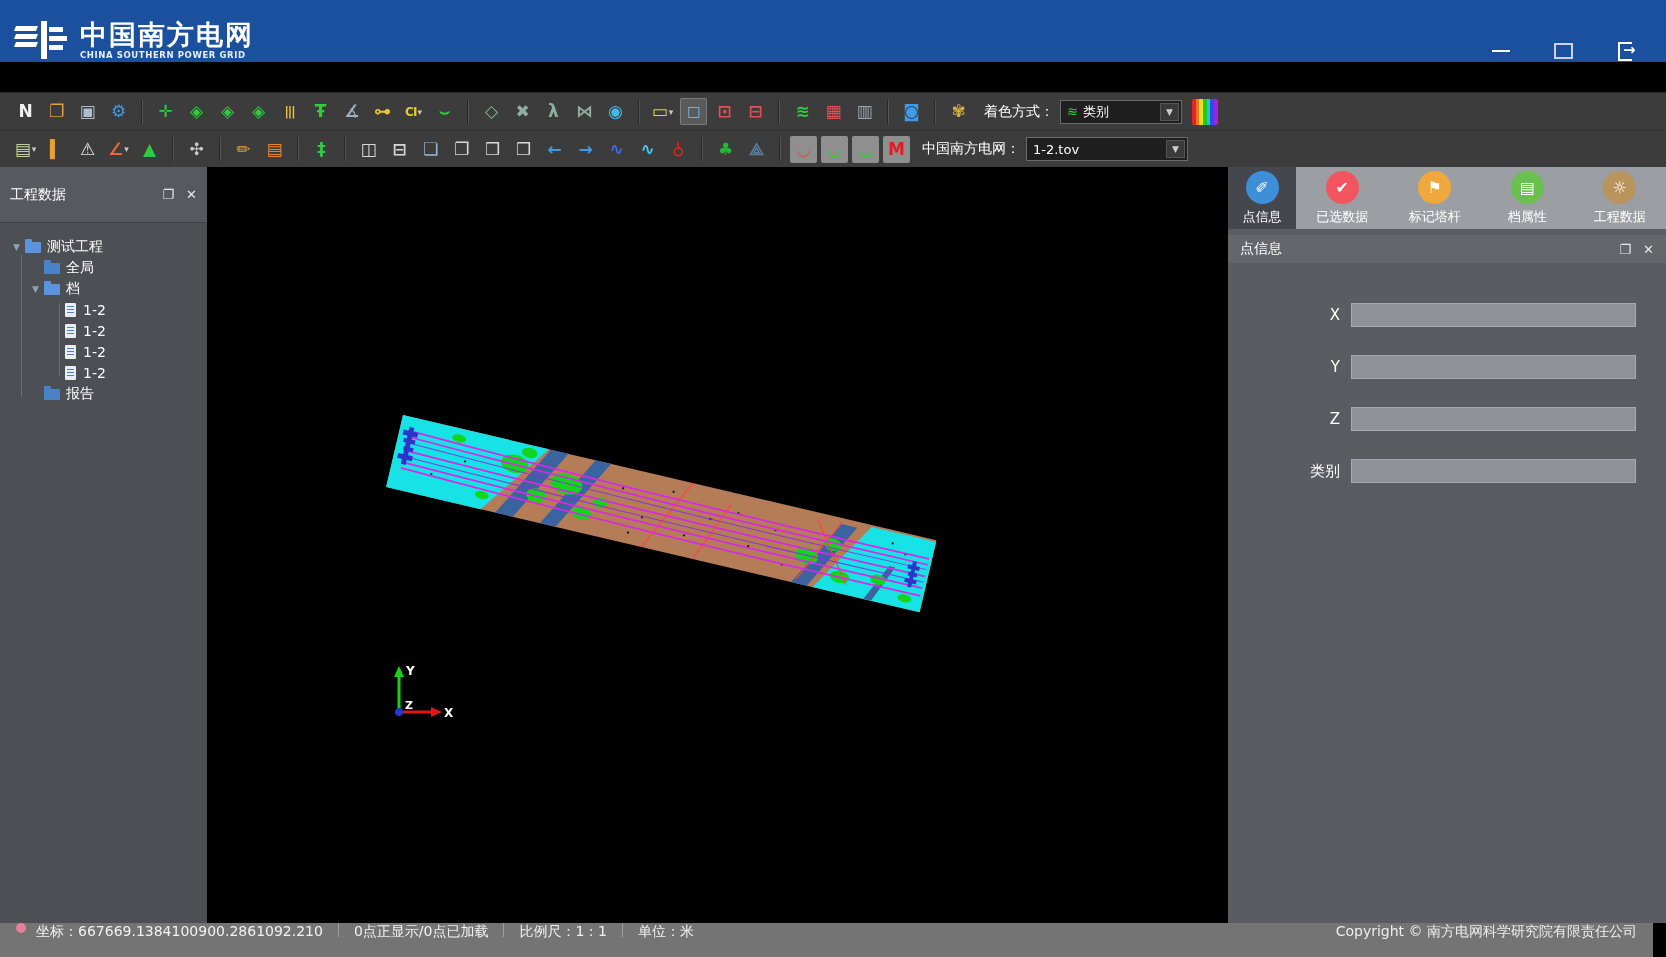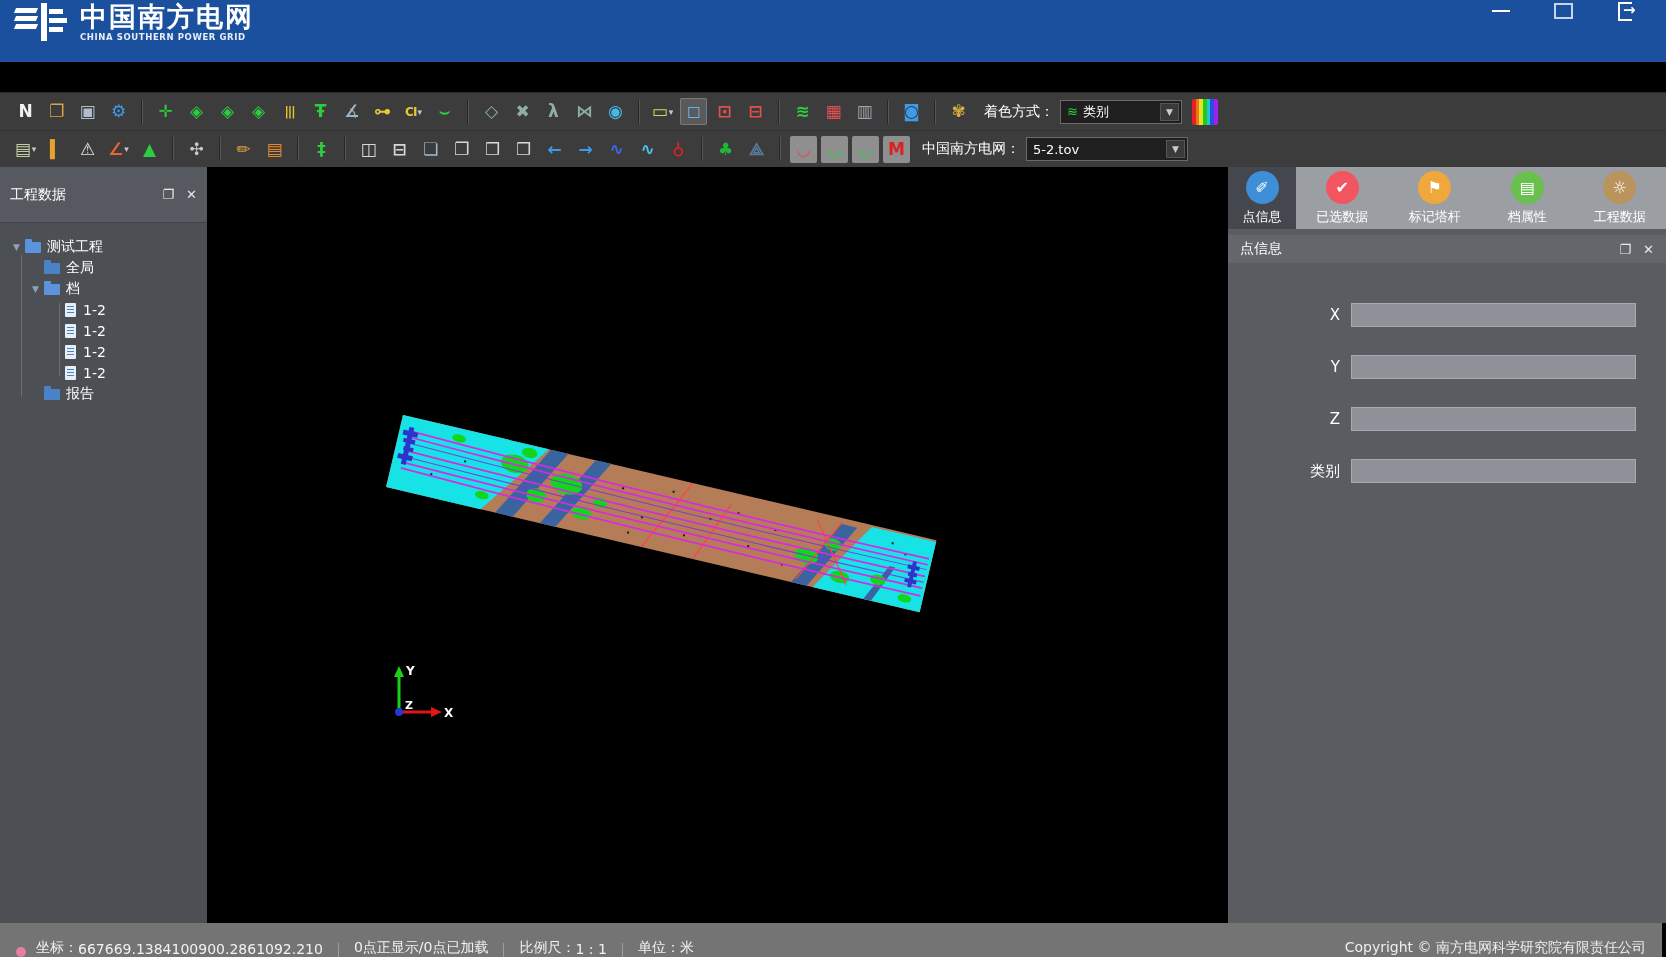--- a/index.html
+++ b/index.html
@@ -1,20 +1,20 @@
 <!DOCTYPE html>
 <html><head>
 <meta charset="utf-8">
 <style>
   html,body{margin:0;padding:0;background:#222;}
   .app{position:relative;width:1666px;height:957px;overflow:hidden;background:#000;
        font-family:"DejaVu Sans","Liberation Sans",sans-serif;-webkit-font-smoothing:antialiased;}
 
   
-  .titlebar{position:absolute;top:0;left:0;right:0;height:62px;background:#1a509e;display:flex;align-items:flex-start;}
+  .titlebar{position:absolute;top:0;left:0;right:0;height:62px;background:#1a509e;display:flex;align-items:flex-end;}
   .logo{display:flex;align-items:center;margin-left:14px;}
   .logo svg{display:block;}
   .logo-text{margin-left:10px;line-height:1;}
   .logo-cn{color:#fff;font-size:27px;font-weight:bold;letter-spacing:2px;}
   .logo-en{color:#e8eef8;font-size:8.5px;font-weight:bold;letter-spacing:0.6px;margin-top:3px;}
   .app-title{color:#fff;font-size:27px;font-weight:bold;margin-left:12px;letter-spacing:1px;white-space:nowrap;}
   .win{display:flex;align-items:center;gap:40px;margin-left:auto;margin-right:30px;}
   .win>div{display:flex;align-items:center;justify-content:center;width:22px;height:22px;cursor:pointer;}
   .minimize-bar{width:18px;height:2px;background:#fff;}
   .maximize-box{width:15px;height:12px;border:2px solid #c9d4e6;}
@@ -74,21 +74,21 @@
   .rtab .tl{color:#fff;font-size:13px;white-space:nowrap;}
   .rtab-block{position:absolute;left:68px;top:0;right:0;height:62px;background:#9b9fa4;display:flex;justify-content:space-around;}
   .right-body{position:absolute;top:62px;bottom:0;left:0;right:0;background:#595c61;}
   .pinfo-header{height:28px;background:#63676c;margin-top:6px;display:flex;align-items:center;padding:0 12px;color:#fff;font-size:14px;}
   .fields{padding-top:40px;}
   .frow{display:flex;align-items:center;margin-bottom:28px;}
   .flabel{width:112px;text-align:right;padding-right:11px;color:#fff;font-size:15px;flex:none;}
   .finput{width:275px;height:22px;background:#8e9298;border:1px solid #a6abb0;outline:none;color:#fff;font-size:13px;padding:0 4px;}
 
   
-  .statusbar{position:absolute;bottom:0;left:0;right:4px;height:34px;background:#747474;display:flex;align-items:flex-end;padding:0 16px;box-sizing:border-box;}
+  .statusbar{position:absolute;bottom:0;left:0;right:13px;height:34px;background:#747474;display:flex;align-items:flex-start;padding:0 16px;box-sizing:border-box;}
   .sdot{width:10px;height:10px;border-radius:50%;background:#e87f9f;margin-right:10px;flex:none;}
   .stext{color:#f2f2f2;font-size:14px;white-space:nowrap;}
   .sbar{width:1px;height:14px;background:#9d9d9d;margin:0 15px;flex:none;}
   .copyright{margin-left:auto;color:#ededed;font-size:14px;white-space:nowrap;}
 </style>
 </head>
 <body>
 
 <div class="app">
 
@@ -312,21 +312,21 @@
         </div>
         <div class="tool chip">
           <span class="g" style="color: rgb(46, 204, 64);">◡</span>
         </div>
         <div class="tool chip">
           <span class="g" style="color: rgb(224, 32, 32);">M</span>
         </div>
       </div>
     <span class="tb-label">中国南方电网：</span>
     <div class="dselect" style="width:152px;">
-      <span>5-2.tov</span>
+      <span>1-2.tov</span>
       <span class="car" style="margin-left:auto;">▼</span>
     </div>
   </div>
 
   <aside class="left-panel">
     <div class="lp-header">
       <span>工程数据</span>
       <span class="ph-ics" id="lp-header-icons">
           <span class="ph-ic">❐</span>
           <span class="ph-ic">✕</span>

